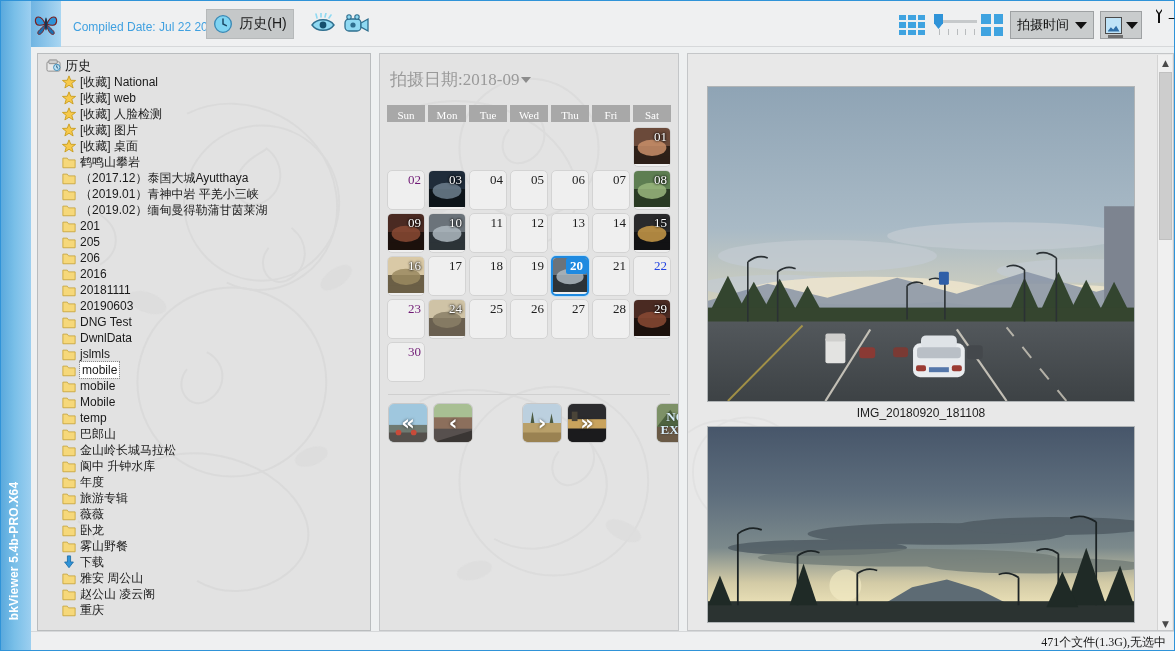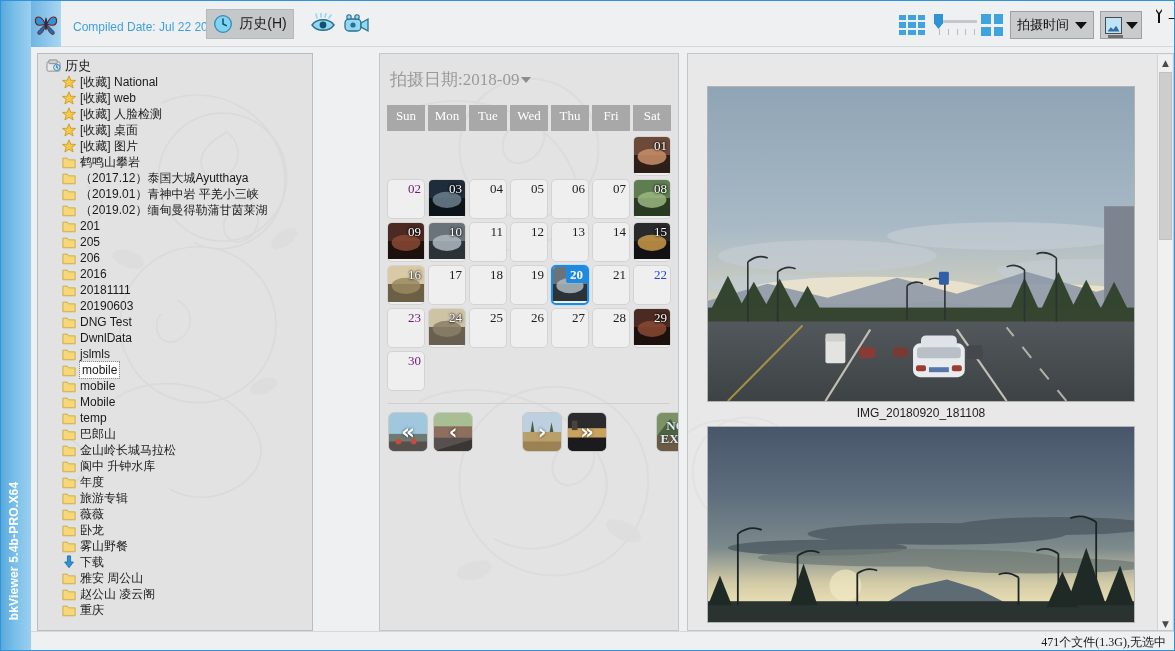--- a/index.html
+++ b/index.html
@@ -144,21 +144,21 @@
     font-size: 14px; color: #111; cursor: default;
     font-family: "DejaVu Sans", sans-serif;
     line-height: 16px;
   }
   .w-wrench { left: 1122px; }
   .w-min   { left: 1137px; }
 
   
   .treepanel {
     position: absolute; left: 36px; top: 52px;
-    width: 276px; height: 578px;
+    width: 334px; height: 578px;
     background: #e2e2e2;
     border: 1px solid #b9bcbe;
     overflow: hidden;
   }
   .tree-watermark {
     position: absolute; inset: 0;
     opacity: .30;
     pointer-events: none;
   }
   .tree-inner { position: relative; padding: 4px 0 0 0; }
@@ -200,22 +200,22 @@
   .cal-title .tcaret { width:0;height:0;border-left:5px solid transparent;border-right:5px solid transparent;border-top:6px solid #8c8c8c;}
   .wk-head {
     position: relative;
     margin: 14px 7px 0 7px;
     display: grid; grid-template-columns: repeat(7,1fr);
     gap: 3px;
   }
   .wk-head div {
     background: #a8a8a8; color: #fff;
     font-family: "Liberation Serif", serif;
-    font-size: 13px; text-align: center;
-    height: 26px; line-height: 21px;
+    font-size: 11px; text-align: center;
+    height: 17px; line-height: 21px;
   }
   .cal-grid {
     position: relative;
     margin: 5px 7px 0 7px;
     display: grid; grid-template-columns: repeat(7,1fr);
     grid-auto-rows: 40px;
     gap: 3px;
   }
   .day {
     position: relative;
@@ -503,29 +503,29 @@
               </svg>
             </span>
             <span class="label">[收藏] 人脸检测</span>
           </div>
           <div class="trow lvl1">
             <span class="ic">
               <svg class="ic-star" viewBox="0 0 16 16">
                 <path d="M8 1 L10 6 L15.5 6.2 L11.2 9.5 L12.7 14.8 L8 11.7 L3.3 14.8 L4.8 9.5 L0.5 6.2 L6 6 Z" fill="#f7c94b" stroke="#c79a18" stroke-width="1"></path>
               </svg>
             </span>
-            <span class="label">[收藏] 桌面</span>
+            <span class="label">[收藏] 图片</span>
           </div>
           <div class="trow lvl1">
             <span class="ic">
               <svg class="ic-star" viewBox="0 0 16 16">
                 <path d="M8 1 L10 6 L15.5 6.2 L11.2 9.5 L12.7 14.8 L8 11.7 L3.3 14.8 L4.8 9.5 L0.5 6.2 L6 6 Z" fill="#f7c94b" stroke="#c79a18" stroke-width="1"></path>
               </svg>
             </span>
-            <span class="label">[收藏] 图片</span>
+            <span class="label">[收藏] 桌面</span>
           </div>
           <div class="trow lvl1">
             <span class="ic">
               <svg class="ic-folder" viewBox="0 0 16 14">
                 <path d="M1 2 H6 L7.5 4 H15 V13 H1 Z" fill="#f6d87a" stroke="#c8a63c" stroke-width="1"></path>
               </svg>
             </span>
             <span class="label">鹤鸣山攀岩</span>
           </div>
           <div class="trow lvl1">

